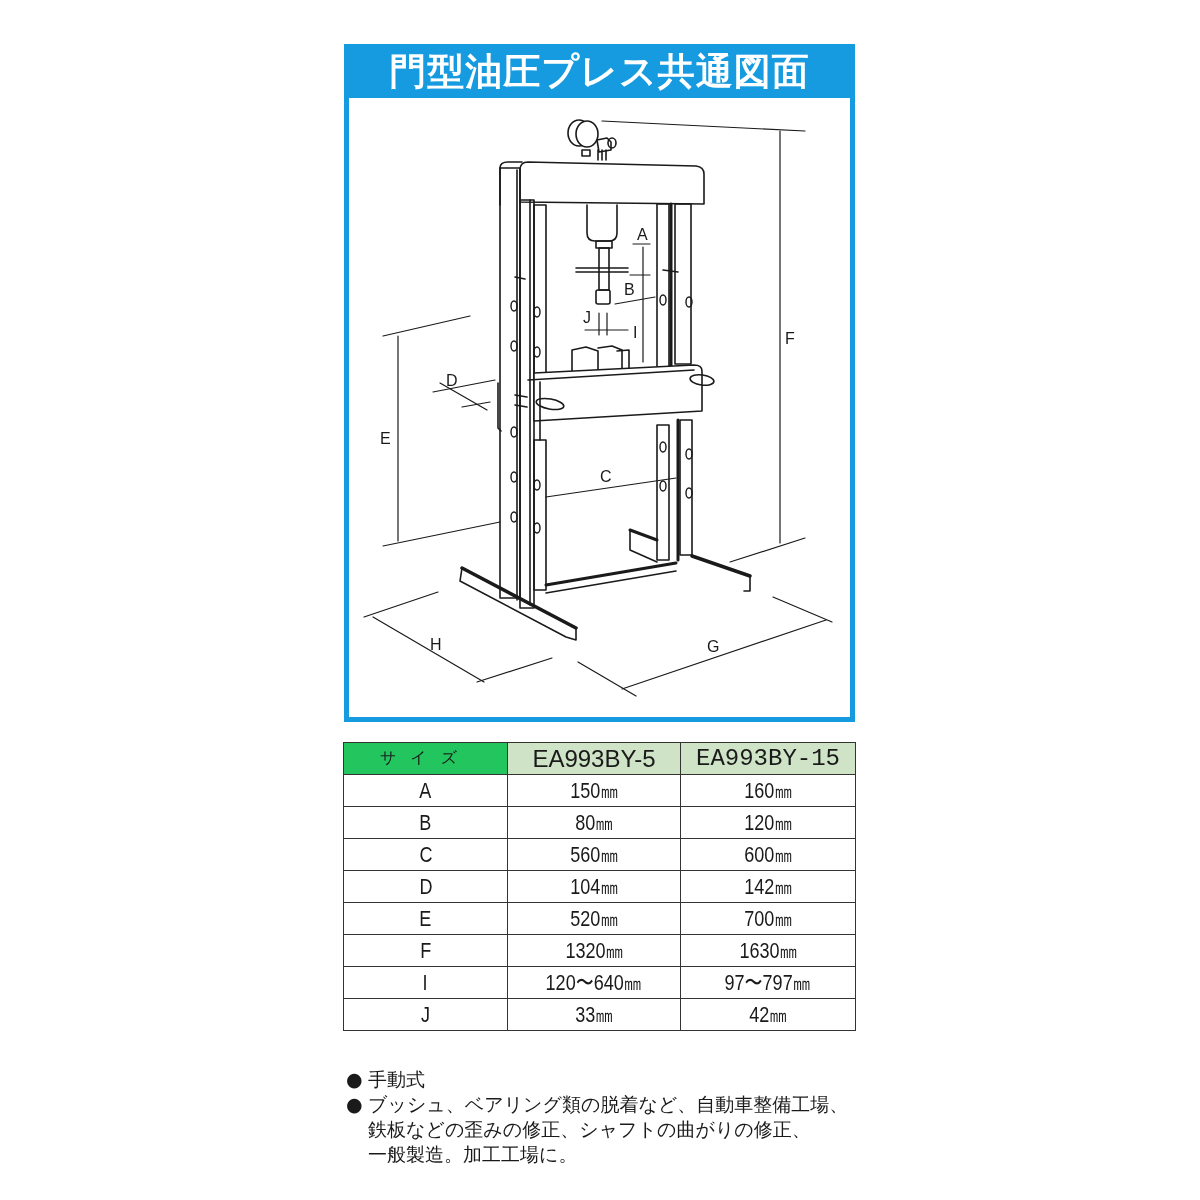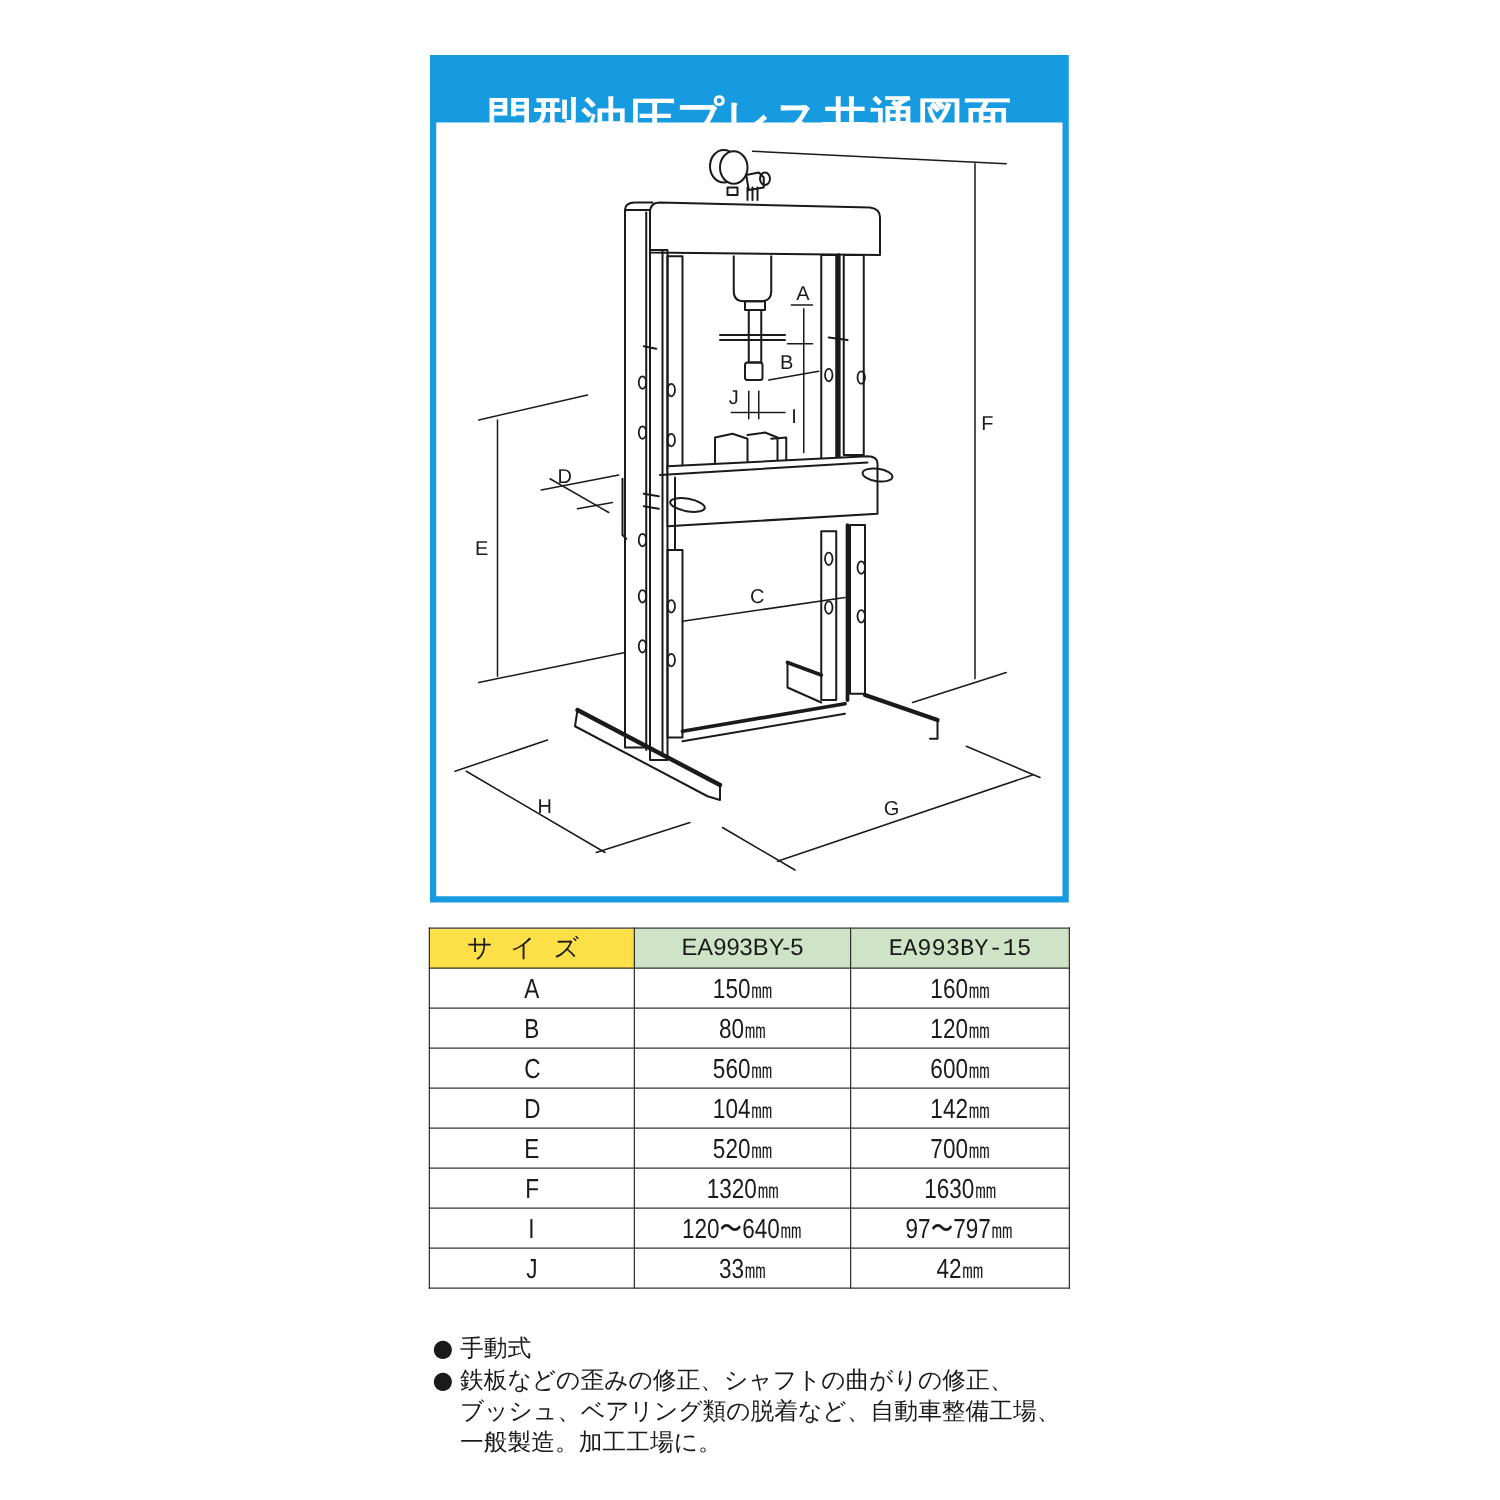--- a/index.html
+++ b/index.html
@@ -3,30 +3,30 @@
 <meta charset="utf-8">
 <style>
   html, body { margin: 0; padding: 0; background: #ffffff; }
   body { width: 1200px; height: 1200px; position: relative; overflow: hidden;
          font-family: "DejaVu Sans", "Liberation Sans", sans-serif; color: #1a1a1a; }
 
   .frame { position: absolute; left: 344px; top: 44px; width: 511px; height: 678px;
            background: #169be0; box-sizing: border-box; }
   .frame-title { position: absolute; left: 0; top: 0; width: 100%; height: 50px;
                  color: #ffffff; font-size: 37px; line-height: 56px; text-align: center;
-                 letter-spacing: 1px; font-weight: bold; margin-top: 24px; }
+                 letter-spacing: 1px; font-weight: bold; }
   .frame-inner { position: absolute; left: 5px; top: 54px; right: 5px; bottom: 5px; background: #ffffff; }
   .frame-inner svg { position: absolute; left: 0; top: 0; }
 
   .spec-table { position: absolute; left: 343px; top: 742px; border-collapse: collapse;
                 font-family: "Liberation Sans", sans-serif; }
   .spec-table td, .spec-table th { border: 1.5px solid #333; padding: 0; height: 31px;
                 text-align: center; font-size: 22px; font-weight: normal; }
-  .spec-table th.h0 { width: 163px; background: #fde047; letter-spacing: 14px; font-family: Liberation Mono, monospace; font-size: 20px; }
-  .spec-table th.hm { width: 172px; background: #cfe3c6; font-size: 19px; }
+  .spec-table th.h0 { width: 163px; background: #22c55e; letter-spacing: 14px; font-family: Liberation Mono, monospace; font-size: 16px; }
+  .spec-table th.hm { width: 172px; background: #cfe3c6; font-size: 24px; }
   .spec-table th.hm2 { width: 174px; font-family: Liberation Mono, monospace; }
   .spec-table td { transform-origin: center; }
   .cond { display: inline-block; transform: scaleX(0.82); }
 
   .notes { position: absolute; left: 346px; top: 1067px; font-size: 19px; line-height: 25px;
            font-family: "DejaVu Sans", sans-serif; }
   .note { position: relative; padding-left: 22px; }
   .note .bullet { position: absolute; left: 0; top: 0; }
 </style>
 </head>
@@ -216,17 +216,17 @@
   </tbody>
 </table>
 
 <div class="notes">
   <div class="note">
     <span class="bullet">●</span>
     <span>手動式</span>
   </div>
   <div class="note">
     <span class="bullet">●</span>
+    <div>ブッシュ、ベアリング類の脱着など、自動車整備工場、</div>
     <div>鉄板などの歪みの修正、シャフトの曲がりの修正、</div>
-    <div>ブッシュ、ベアリング類の脱着など、自動車整備工場、</div>
     <div>一般製造。加工工場に。</div>
   </div>
 </div>
 
 </body></html>

